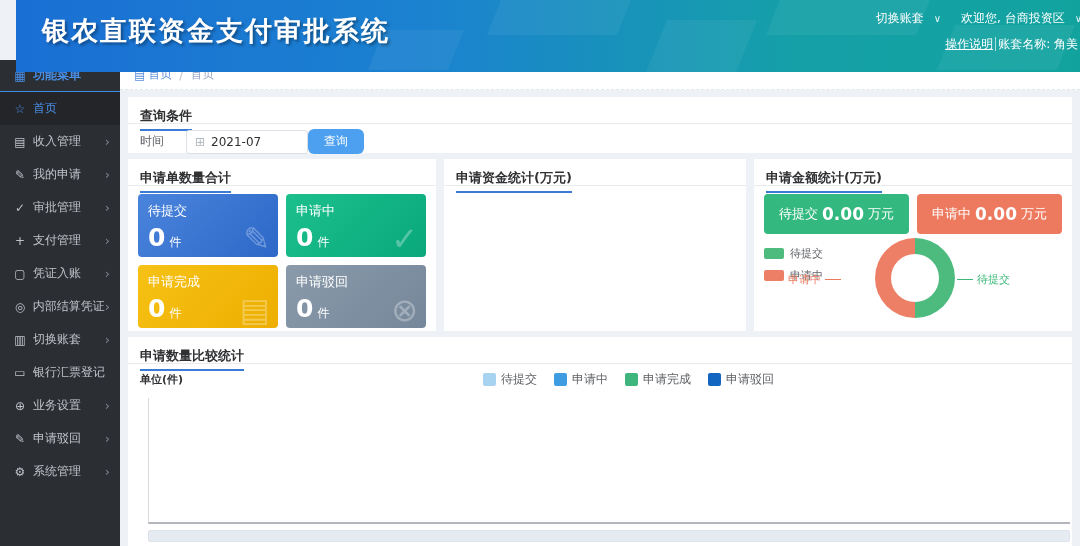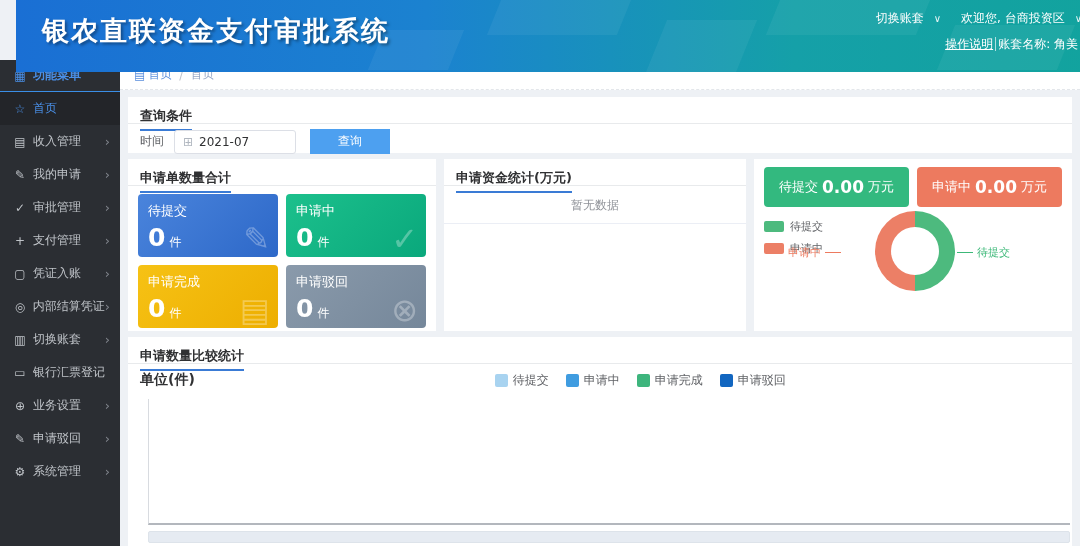--- a/index.html
+++ b/index.html
@@ -72,29 +72,29 @@
   .p-c { left:754px; top:159px; width:318px; height:172px; }
   .p-d { left:128px; top:337px; width:944px; height:209px; }
   .p-title { border-bottom:1px solid #e8eaec; padding:8px 12px 12px; height:27px; }
   .p-title-text {
     display:inline-block; font-weight:bold; font-size:13px; color:#303133;
     padding-bottom:4px; border-bottom:2px solid #3a7bd5; margin-bottom:-1px;
   }
 
   
   .q-form { display:flex; align-items:center; padding:5px 12px 0; }
-  .q-label { font-size:12px; color:#606266; margin-right:10px; }
+  .q-label { font-size:12px; color:#606266; margin-right:22px; }
   .time-input {
     width:122px; height:24px; border:1px solid #dcdfe6; border-radius:3px;
     display:flex; align-items:center; padding:0 8px; background:#fff; cursor:text;
   }
   .cal-icon { color:#b0b6bf; font-size:12px; margin-right:6px; }
   .time-val { font-size:12px; color:#303133; }
   .search-btn {
-    margin-left:14px; height:25px; padding:0 28px; border:none; border-radius:0;
+    margin-left:0; height:25px; padding:0 16px; border:none; border-radius:6px;
     background:#4da0f0; color:#fff; font-size:12px; cursor:pointer;
     font-family:inherit;
   }
 
   
   .cards { display:grid; grid-template-columns:1fr 1fr; gap:8px; padding:8px 10px 0; }
   .card { position:relative; height:63px; border-radius:4px; color:#fff; padding:8px 10px; overflow:hidden; }
   .card-blue   { background:linear-gradient(135deg,#4a84dc,#2d68c8); }
   .card-green  { background:linear-gradient(135deg,#1cc08c,#0aa87c); }
   .card-yellow { background:linear-gradient(135deg,#f6c215,#edae00); }
@@ -135,21 +135,21 @@
   .donut-hole { position:absolute; left:16px; top:16px; width:48px; height:48px; border-radius:50%; background:#fff; }
   .donut-lbl { position:absolute; display:flex; align-items:center; font-size:11px; }
   .dl-left { left:34px; top:30px; color:#ed7a5f; }
   .dl-right { left:203px; top:30px; color:#3cb878; }
   .lead-line { width:16px; height:1px; }
   .ll-salmon { background:#ed7a5f; margin-left:4px; }
   .ll-green { background:#3cb878; margin-right:4px; }
 
   
   .d-sub { display:flex; align-items:center; padding:7px 12px 0; position:relative; }
-  .unit-label { font-size:14px; font-weight:bold; color:#303133; }
+  .unit-label { font-size:11px; font-weight:bold; color:#303133; }
   .d-legend { display:flex; align-items:center; gap:17px; margin-left:300px; }
   .d-legend-item { display:flex; align-items:center; gap:5px; cursor:pointer; }
   .d-sw { width:13px; height:13px; border-radius:2px; }
   .d-sw-0 { background:#a8d3f0; }
   .d-sw-1 { background:#3f9ce0; }
   .d-sw-2 { background:#3eb57d; }
   .d-sw-3 { background:#1266c0; }
   .d-legend-label { font-size:12px; color:#606266; }
   .plot { margin:10px 2px 0 20px; height:126px; border-left:1px solid #d8dbe0; border-bottom:2px solid #b3b7bd; }
   .dzoom { margin:6px 2px 0 20px; height:12px; background:#e6ebf2; border:1px solid #dde3ea; border-radius:2px; cursor:pointer; }
@@ -299,24 +299,26 @@
       </div>
       <span class="card-icon">⊗</span>
     </div>
   </div>
 </div>
 
 <div class="panel p-b">
   <div class="p-title">
     <span class="p-title-text">申请资金统计(万元)</span>
   </div>
-  <div class="t-empty">暂无数据</div>
 </div>
 
 <div class="panel p-c">
+  <div class="p-title">
+    <span class="p-title-text">申请金额统计(万元)</span>
+  </div>
   <div class="badges">
     <div class="badge badge-green">
       <span class="badge-label">待提交</span>
       <span class="badge-value">0.00</span>
       <span class="badge-unit">万元</span>
     </div>
     <div class="badge badge-salmon">
       <span class="badge-label">申请中</span>
       <span class="badge-value">0.00</span>
       <span class="badge-unit">万元</span>

